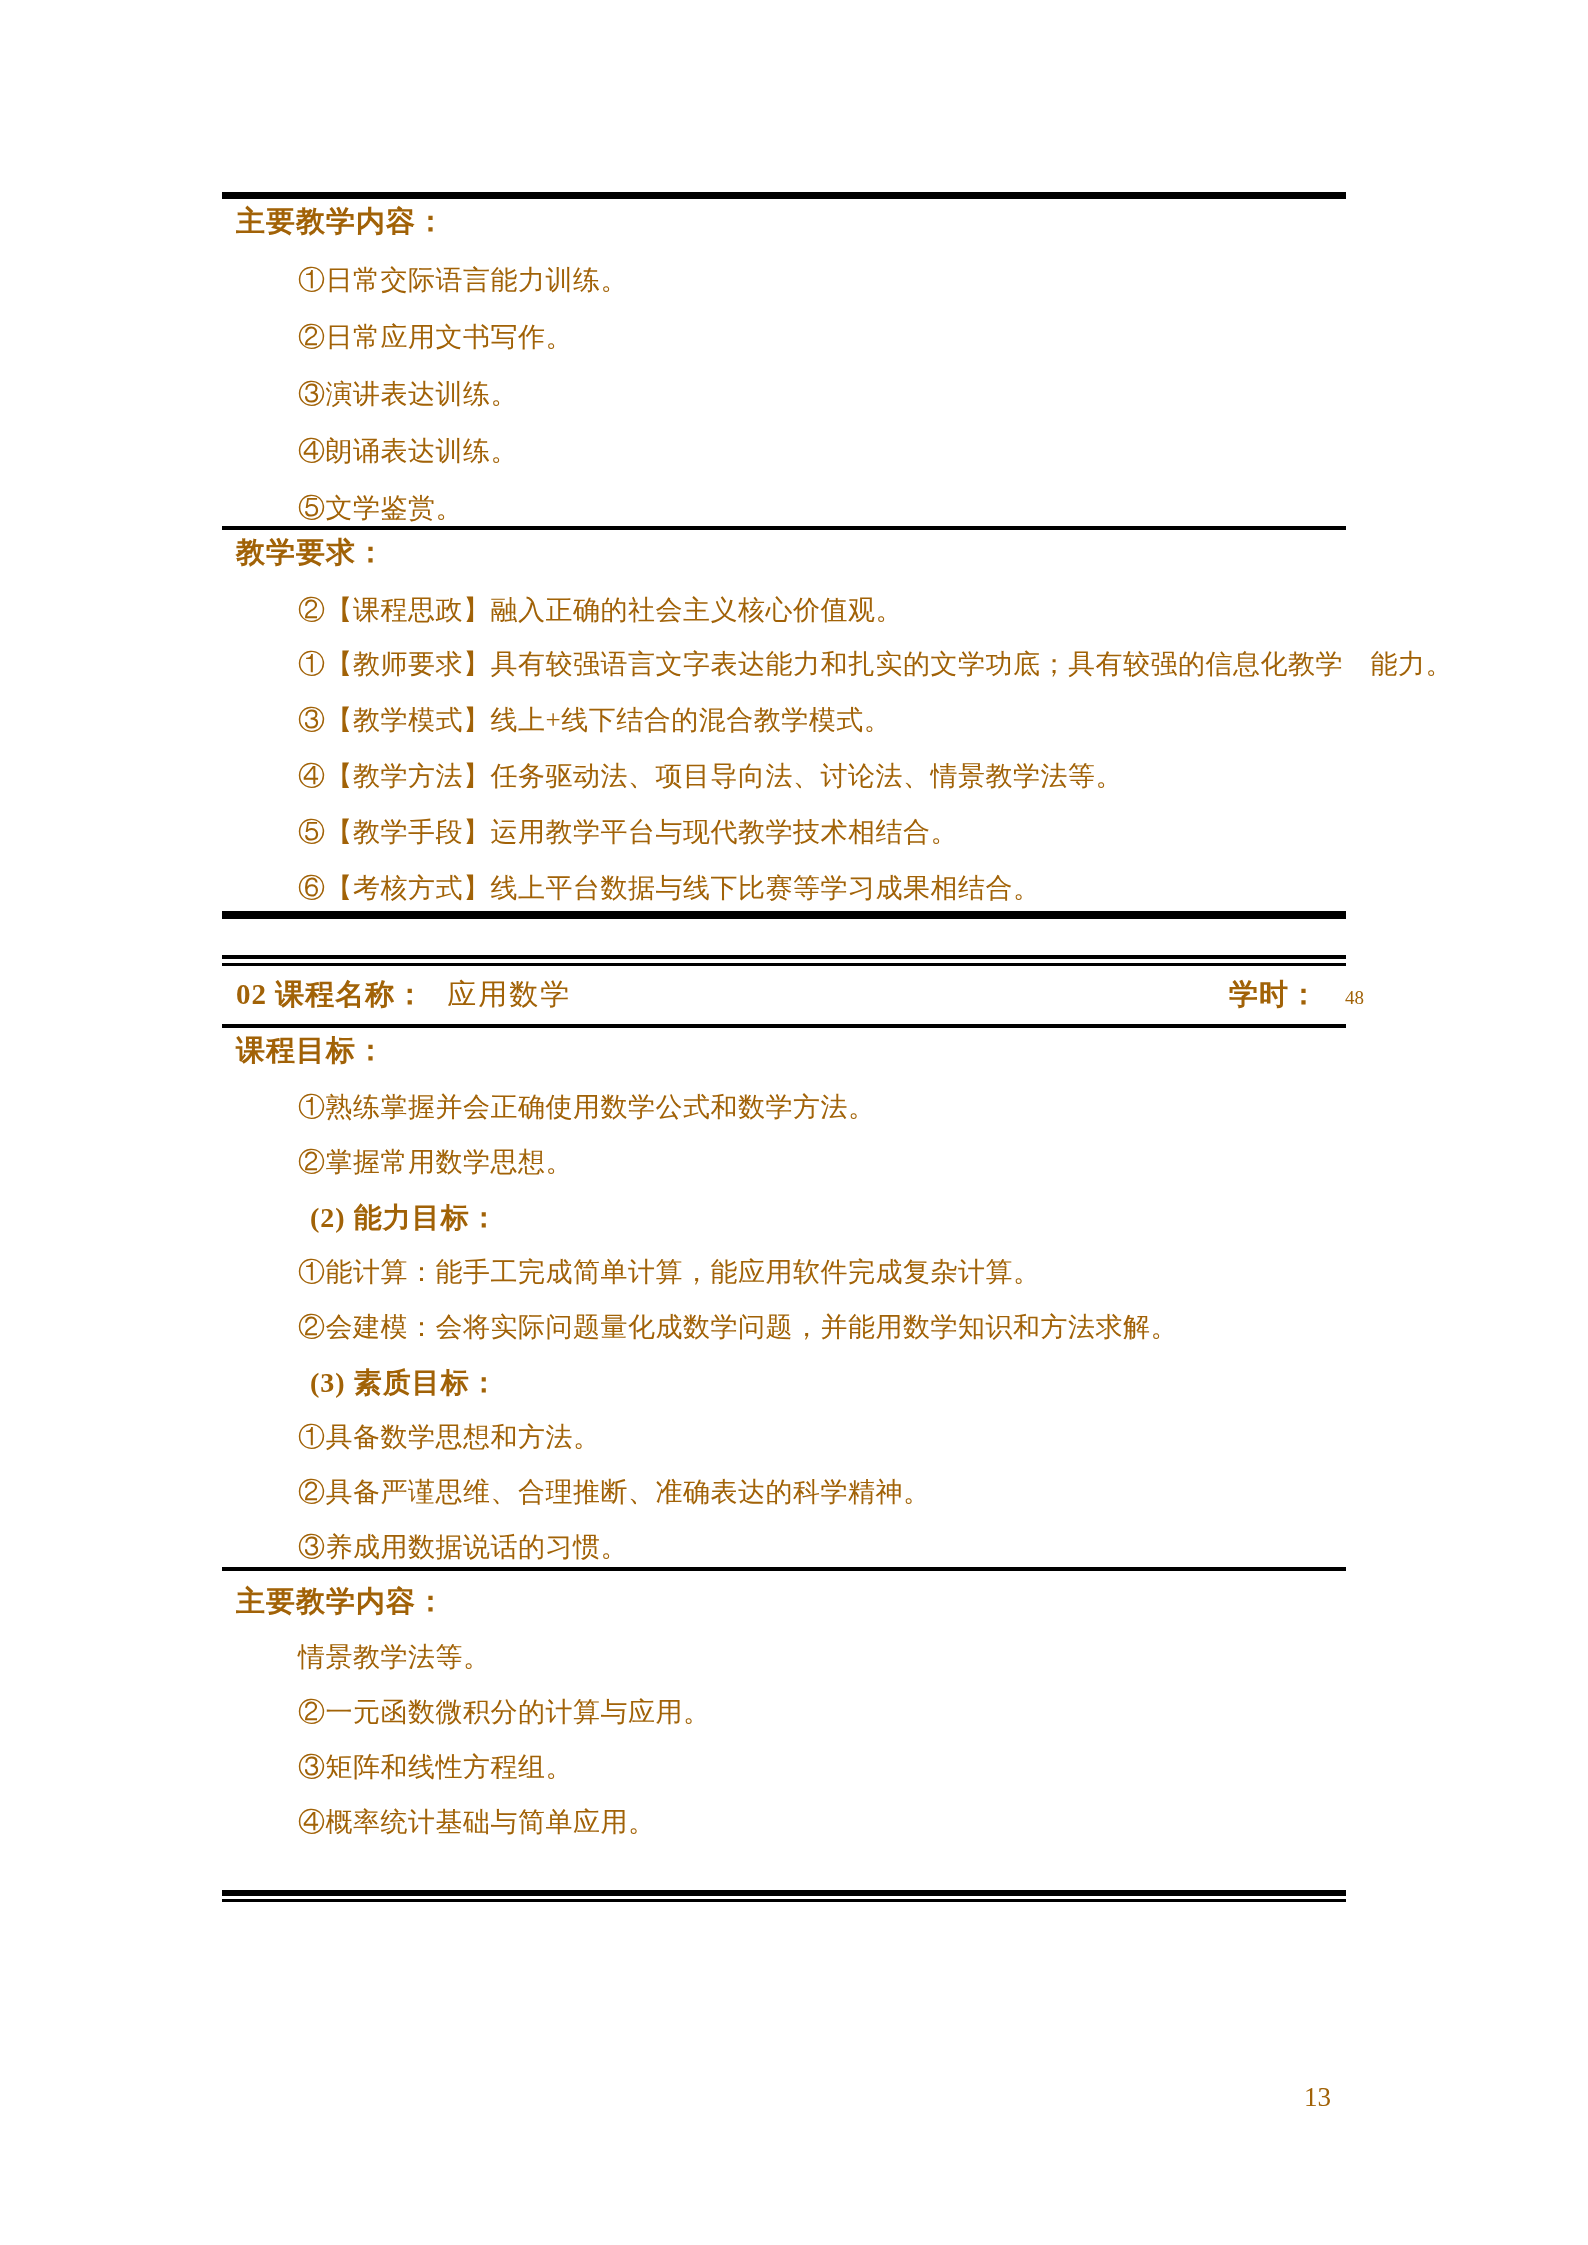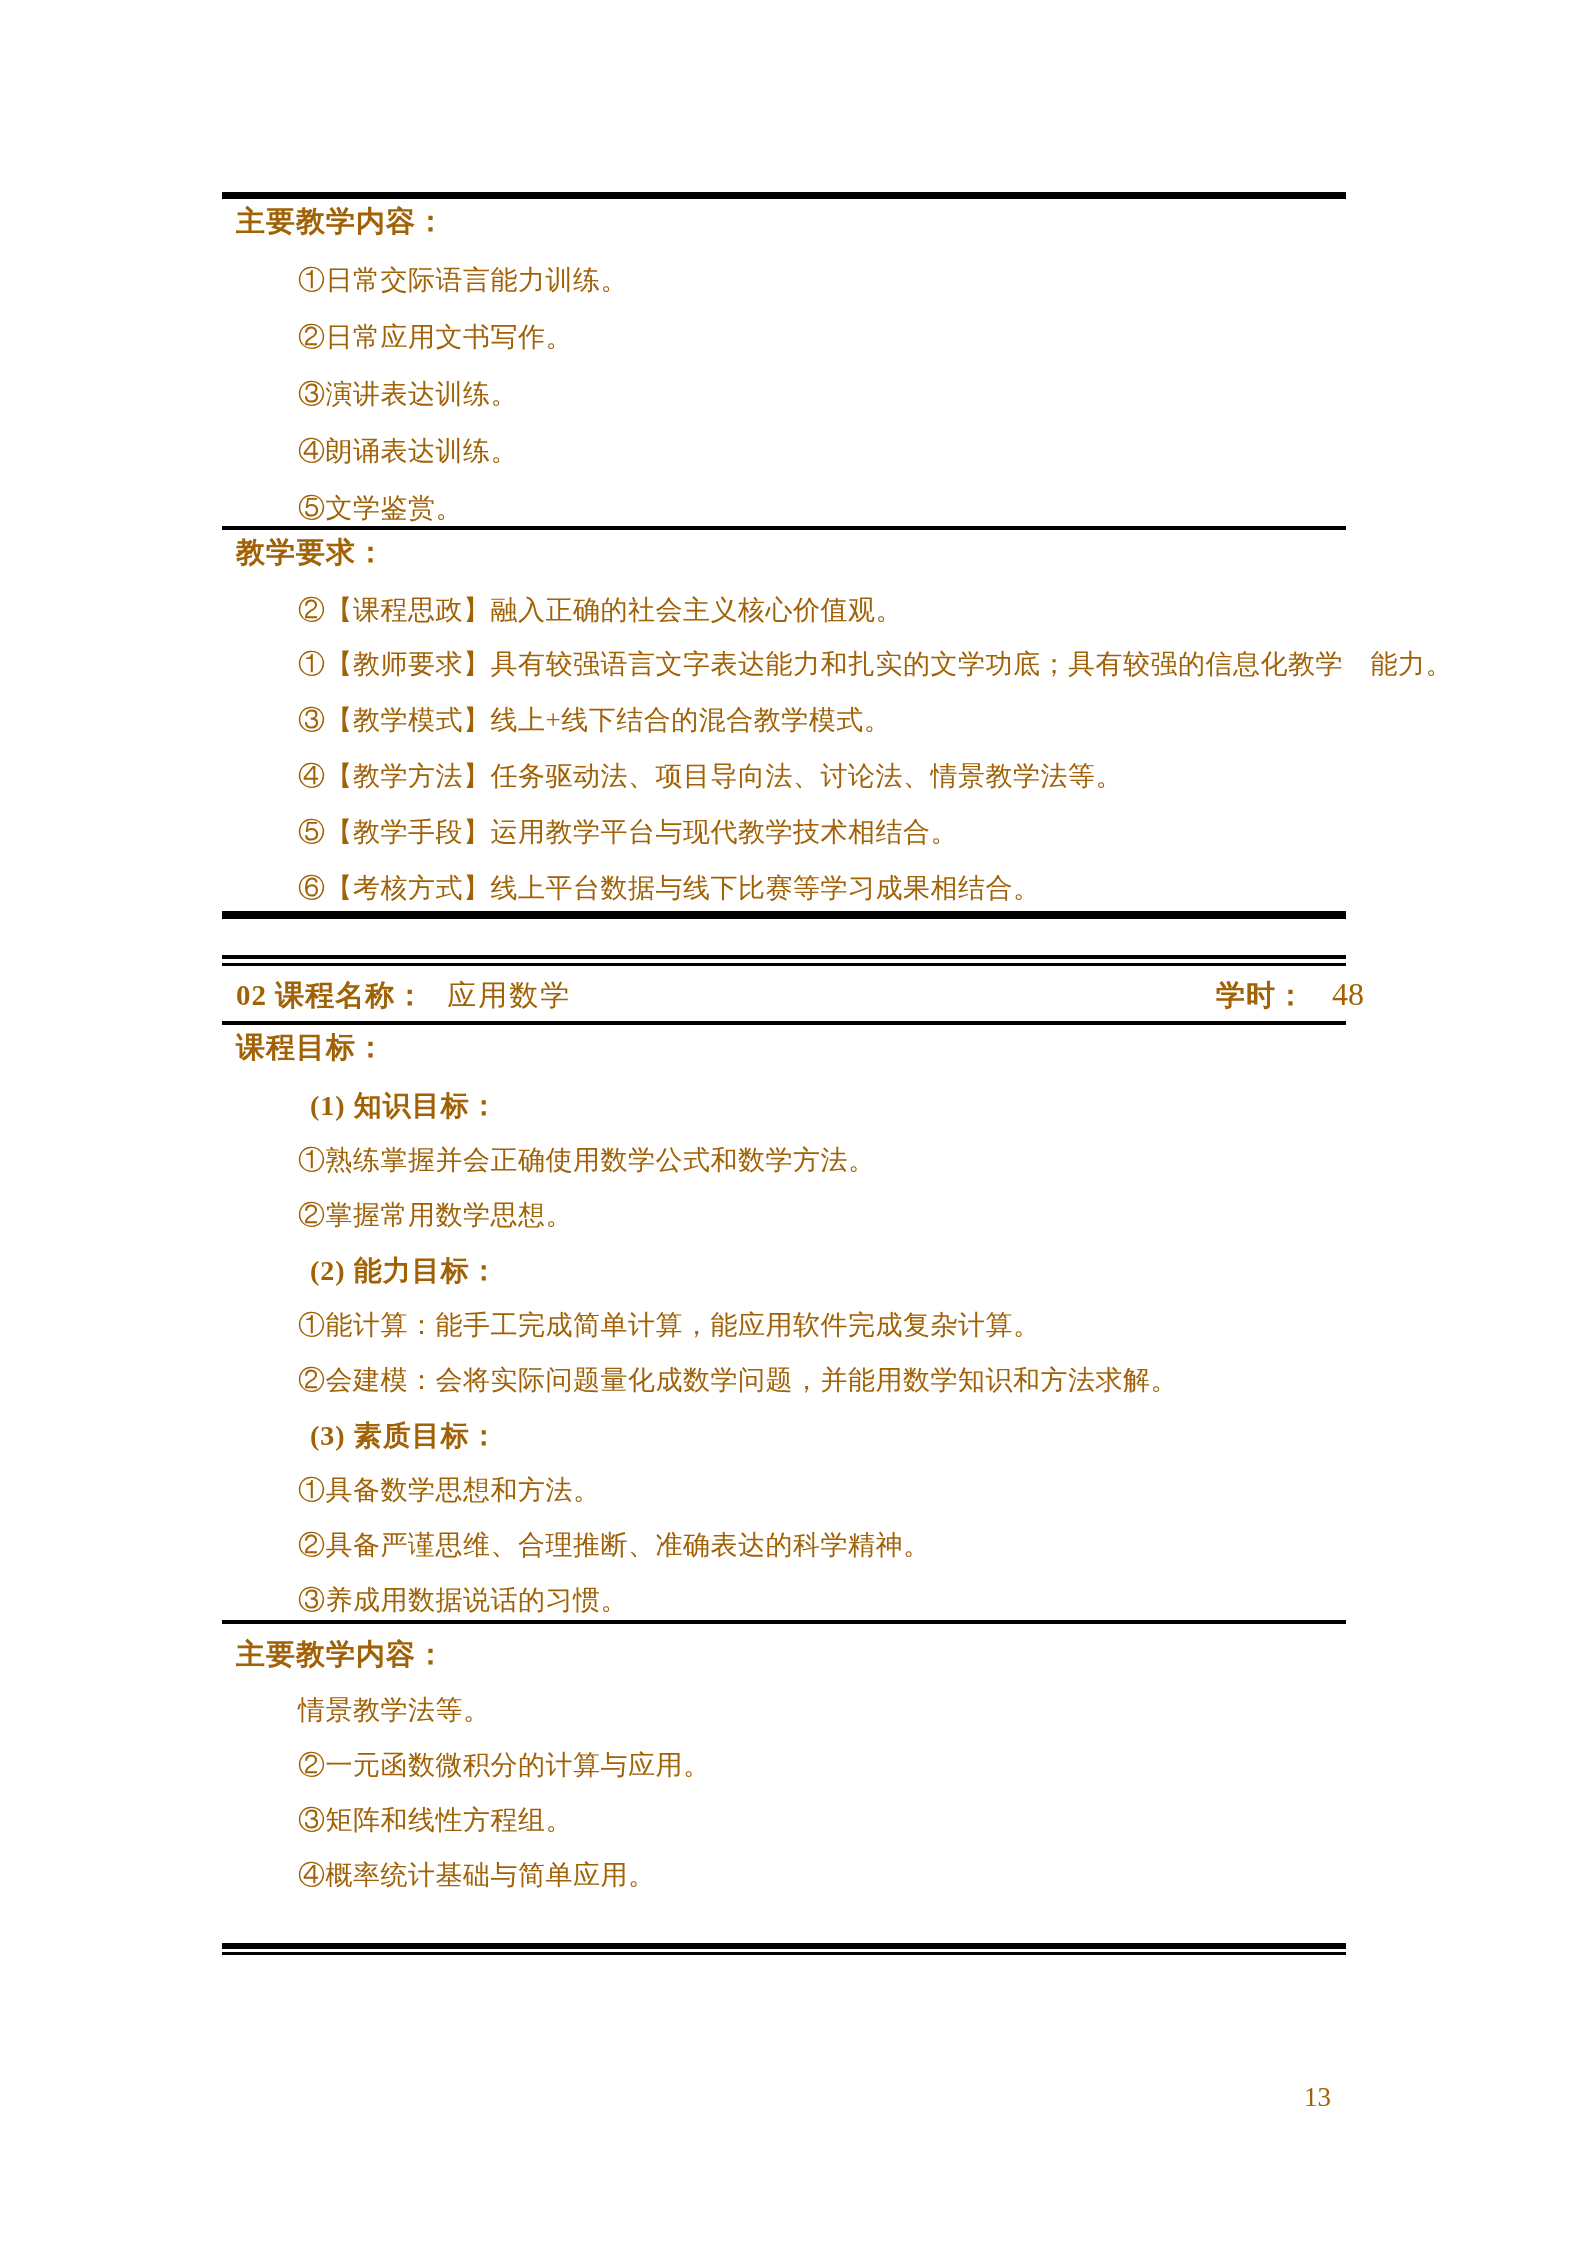--- a/index.html
+++ b/index.html
@@ -71,21 +71,21 @@
     display:flex;
     justify-content:space-between;
     align-items:baseline;
     margin:10px 0 0 14px;
     font-size:29px;
     line-height:36px;
   }
   .course-row .lbl { font-weight:bold; letter-spacing:1px; }
   .course-row .course-name { margin-left:22px; letter-spacing:2px; }
   .course-row .right { margin-right:-18px; }
-  .course-row .hours-val { margin-left:26px; font-size:32px;margin-top:48px; }
+  .course-row .hours-val { margin-left:26px; font-size:19px;margin-top:48px; }
 
   .page-number {
     position:absolute;
     left:1304px;
     top:2082px;
     font-size:27px;
     line-height:30px;
   }
 </style>
 </head>
@@ -132,21 +132,20 @@
       <div class="right">
         <span class="lbl">学时：</span><span class="hours-val">48</span>
       </div>
     </div>
 
     <div class="rule rule-mid"></div>
 
     <section class="obj">
       <h2 class="sec-title">课程目标：</h2>
 
-      <h3 class="sub-head first">(1) 知识目标：</h3>
       <p class="item">①熟练掌握并会正确使用数学公式和数学方法。</p>
       <p class="item">②掌握常用数学思想。</p>
 
       <h3 class="sub-head">(2) 能力目标：</h3>
       <p class="item">①能计算：能手工完成简单计算，能应用软件完成复杂计算。</p>
       <p class="item">②会建模：会将实际问题量化成数学问题，并能用数学知识和方法求解。</p>
 
       <h3 class="sub-head">(3) 素质目标：</h3>
       <p class="item">①具备数学思想和方法。</p>
       <p class="item">②具备严谨思维、合理推断、准确表达的科学精神。</p>

